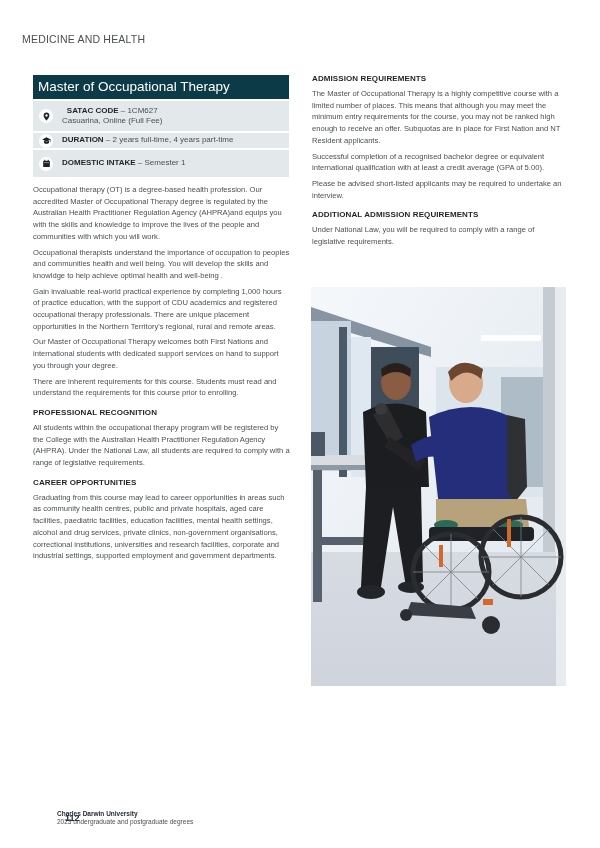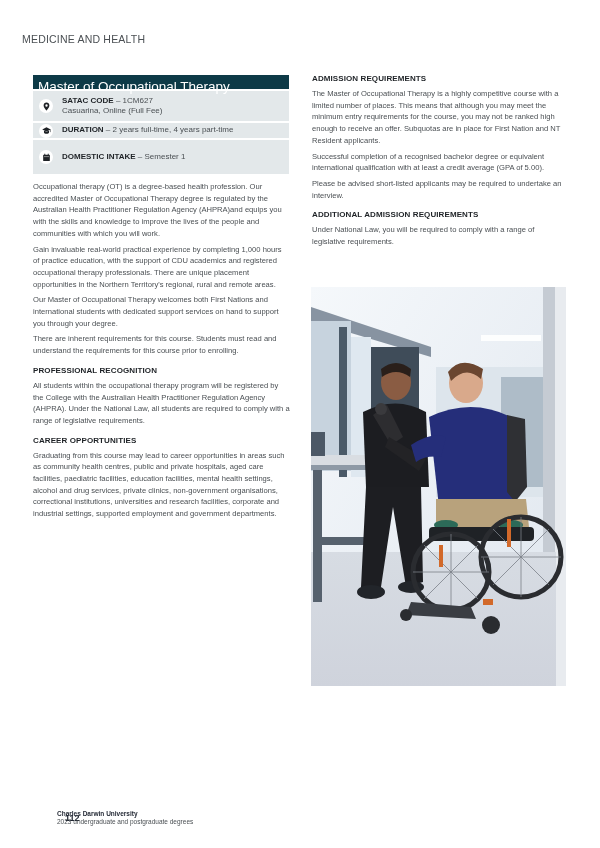--- a/index.html
+++ b/index.html
@@ -12,29 +12,30 @@
     .section-label {
       position: absolute; left: 22px; top: 33px;
       font-size: 10.5px; letter-spacing: 0.2px; color: #4a4f53;
       font-weight: normal;
     }
     
     .left-col { position: absolute; left: 33px; top: 75px; width: 257px; }
     .info-box { width: 256px; }
     .info-title {
       background: #0d3a47; color: #ffffff;
-      font-size: 13.5px; height: 14px; line-height: 24px; padding-left: 5px;
+      font-size: 13.5px; height: 24px; line-height: 24px; padding-left: 5px;
     }
     .info-row {
       background: #e3e8ea; margin-top: 2px; display: flex; align-items: center;
       padding-left: 6px;
+      text-align: center;
     }
     .info-row.r1 { height: 30px; }
     .info-row.r2 { height: 15px; }
-    .info-row.r3 { height: 34px; }
+    .info-row.r3 { height: 27px; }
     .info-icon {
       width: 14px; height: 14px; border-radius: 50%; background: #ffffff;
       display: flex; align-items: center; justify-content: center; flex: 0 0 14px;
       margin-right: 9px;
     }
     .info-icon svg { width: 9px; height: 9px; display: block; }
     .info-text { font-size: 8px; line-height: 10.5px; color: #4a4f53; }
     .info-text b { color: #1e2226; font-weight: bold; }
 
     .about-heading {
@@ -113,20 +114,21 @@
             <rect x="2.2" y="4" width="5.6" height="0.5" fill="#ffffff"></rect>
           </svg>
       </span>
       <div class="info-text">
         <b>DOMESTIC INTAKE</b><span> – Semester 1</span>
       </div>
     </div>
   </div>
 
   <p class="body first">Occupational therapy (OT) is a degree-based health profession. Our accredited Master of Occupational Therapy degree is regulated by the Australian Health Practitioner Regulation Agency (AHPRA)and  equips you with the skills and knowledge to improve the lives of the people and communities with which you will work.</p>
+  <p class="body">Occupational therapists understand the importance of occupation to peoples and communities health and well being. You will develop the skills and knowldge to help achieve optimal health and well-being .</p>
   <p class="body">Gain invaluable real-world practical experience by completing 1,000 hours of practice education, with the support of CDU academics and registered occupational therapy professionals. There are unique placement opportunities in the Northern Territory's regional, rural and remote areas.</p>
   <p class="body">Our Master of Occupational Therapy welcomes both First Nations and international students with dedicated support services on hand to support you through your degree.</p>
   <p class="body">There are inherent requirements for this course. Students must read and understand the requirements for this course prior to enrolling.</p>
 
   <h3 class="sub">PROFESSIONAL RECOGNITION</h3>
   <p class="body">All students within the occupational therapy program will be registered by the College with the Australian Health Practitioner Regulation Agency (AHPRA). Under the National Law, all students are required to comply with a range of legislative requirements.</p>
 
   <h3 class="sub">CAREER OPPORTUNITIES</h3>
   <p class="body">Graduating from this course may lead to career opportunities in areas such as community health centres, public and private hospitals, aged care facilities, paediatric facilities, education facilities, mental health settings, alcohol and drug services, private clinics, non-government organisations, correctional institutions, universities and research facilities, corporate and industrial settings, supported employment and government departments.</p>
 </div>

